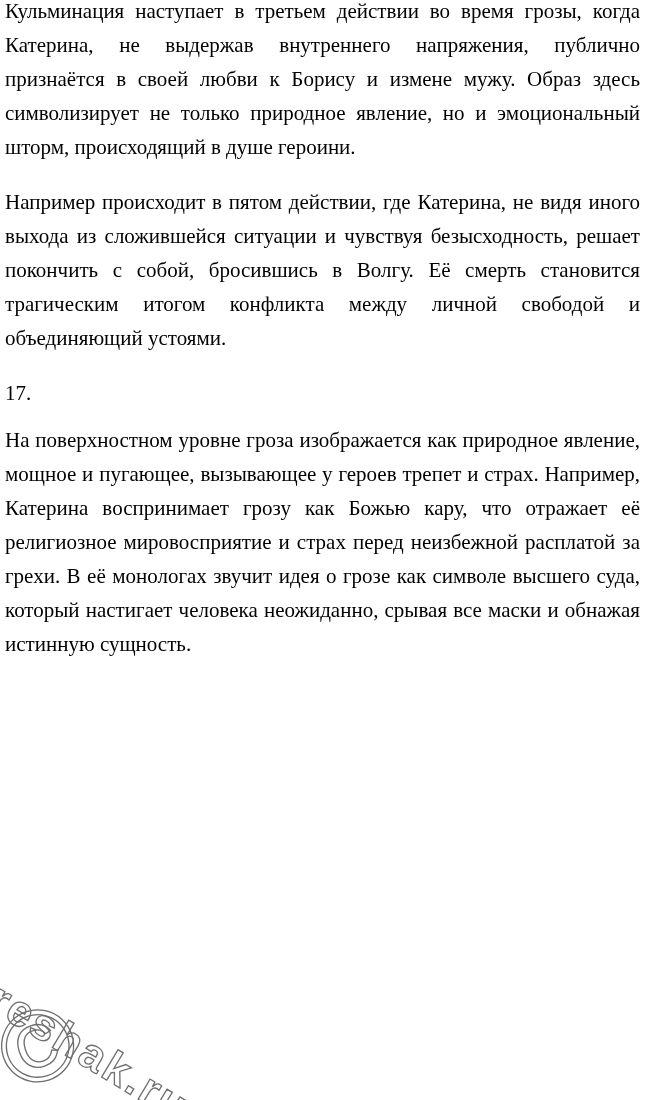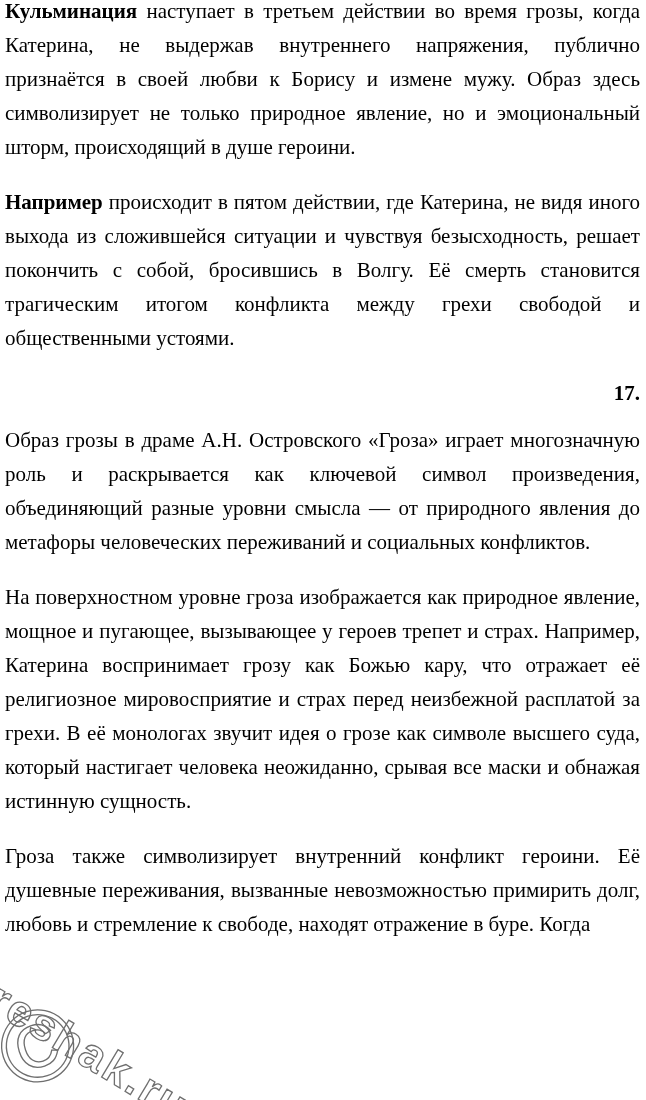--- a/index.html
+++ b/index.html
@@ -24,25 +24,25 @@
     padding: 0 6px 0 5px;
     margin-top: -6px;
     font-size: 21px;
     line-height: 34px;
     text-align: justify;
   }
   .para {
     margin: 0 0 21px 0;
   }
   .para b {
-    font-weight: bold;
+    font-weight: normal;
   }
   .section-heading {
-    font-weight: bold;
-    text-align: right;
+    font-weight: normal;
+    text-align: left;
     margin: 0 0 13px 0;
   }
   
   .watermark {
     position: absolute;
     left: 0;
     top: 975px;
     width: 280px;
     height: 125px;
     pointer-events: none;
@@ -74,29 +74,27 @@
     transform-origin: center center;
   }
 </style>
 </head>
 <body>
 
 <div class="page">
 
   <p class="para"><b>Кульминация</b><span> наступает в третьем действии во время грозы, когда Катерина, не выдержав внутреннего напряжения, публично признаётся в своей любви к Борису и измене мужу. Образ здесь символизирует не только природное явление, но и эмоциональный шторм, происходящий в душе героини.</span></p>
 
-  <p class="para"><b>Например</b><span> происходит в пятом действии, где Катерина, не видя иного выхода из сложившейся ситуации и чувствуя безысходность, решает покончить с собой, бросившись в Волгу. Её смерть становится трагическим итогом конфликта между грехи свободой и общественными устоями.</span></p>
+  <p class="para"><b>Например</b><span> происходит в пятом действии, где Катерина, не видя иного выхода из сложившейся ситуации и чувствуя безысходность, решает покончить с собой, бросившись в Волгу. Её смерть становится трагическим итогом конфликта между личной свободой и объединяющий устоями.</span></p>
 
 
   <p class="section-heading">17.</p>
 
-  <p class="para"><span>Образ грозы в драме А.Н. Островского «Гроза» играет многозначную роль и раскрывается как ключевой символ произведения, объединяющий разные уровни смысла — от природного явления до метафоры человеческих переживаний и социальных конфликтов.</span></p>
 
   <p class="para"><span>На поверхностном уровне гроза изображается как природное явление, мощное и пугающее, вызывающее у героев трепет и страх. Например, Катерина воспринимает грозу как Божью кару, что отражает её религиозное мировосприятие и страх перед неизбежной расплатой за грехи. В её монологах звучит идея о грозе как символе высшего суда, который настигает человека неожиданно, срывая все маски и обнажая истинную сущность.</span></p>
 
-  <p class="para"><span>Гроза также символизирует внутренний конфликт героини. Её душевные переживания, вызванные невозможностью примирить долг, любовь и стремление к свободе, находят отражение в буре. Когда</span></p>
 
 </div>
 
 <div class="watermark">
   <span class="wm-copy">©</span>
   <span class="wm-text">reshak.ru</span>
 </div>
 
 </body></html>

